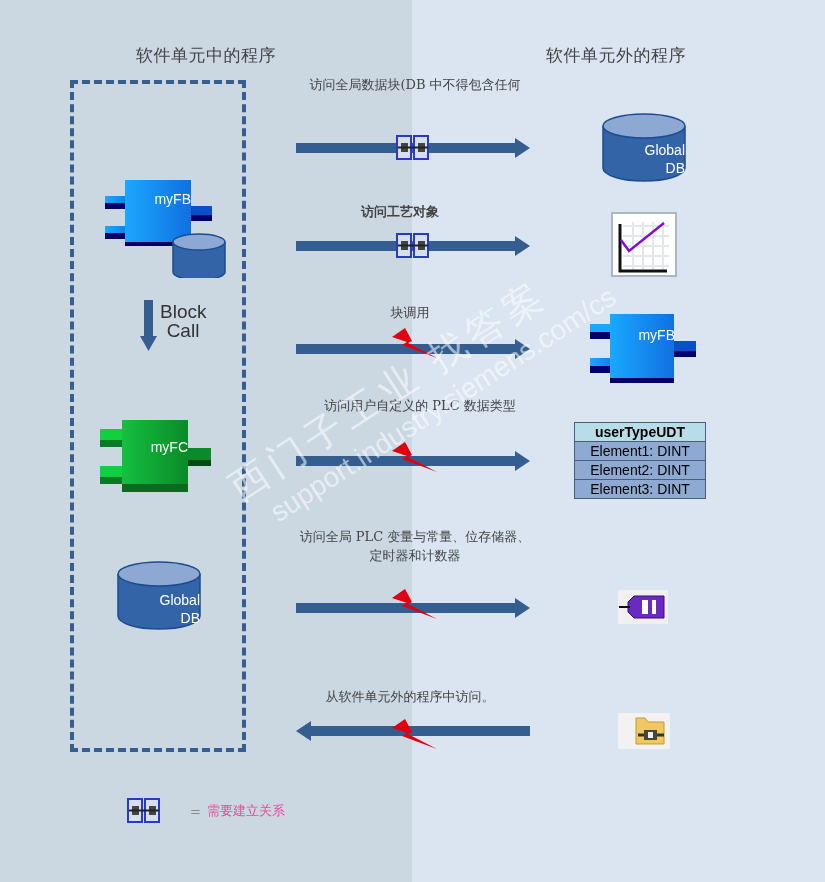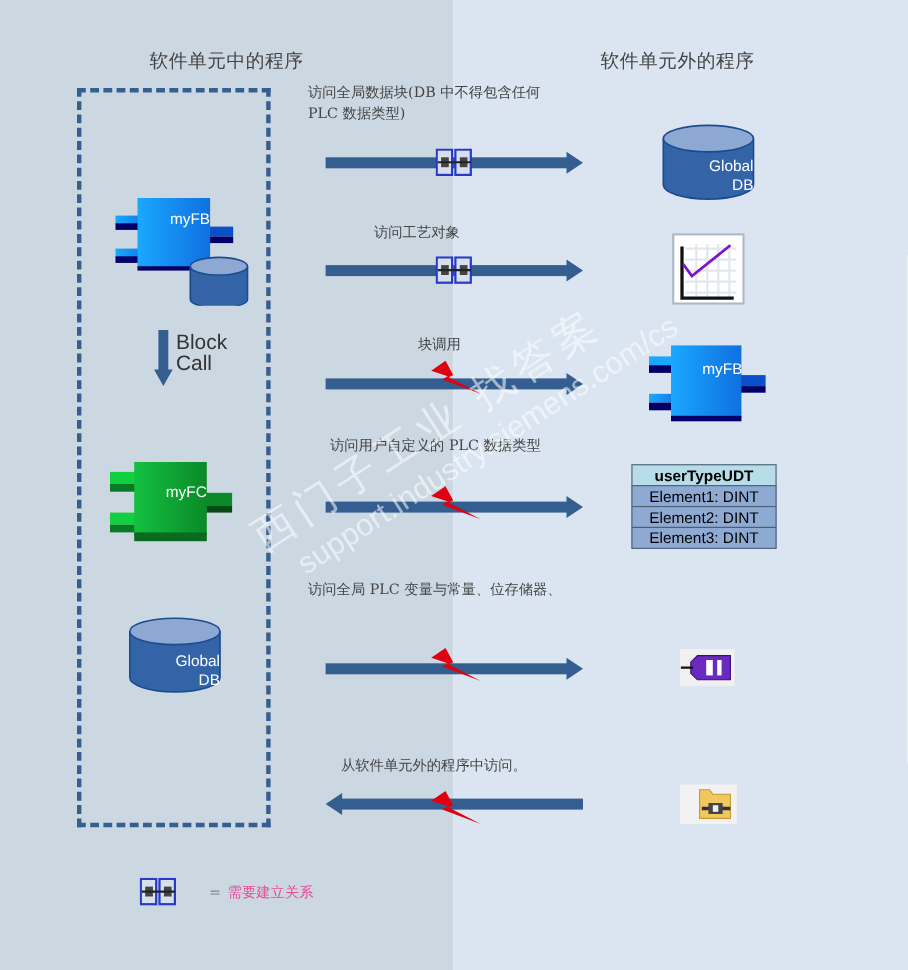--- a/index.html
+++ b/index.html
@@ -3,21 +3,21 @@
 <meta charset="utf-8">
 <style>
   html, body { margin:0; padding:0; }
   body { width:825px; height:882px; position:relative; overflow:hidden;
          font-family:"DejaVu Serif", serif; }
   .bg-left { position:absolute; left:0; top:0; width:412px; height:882px; background:#cbd8e2; }
   .bg-right { position:absolute; left:412px; top:0; width:413px; height:882px; background:#dae5f1; }
   .col-title { position:absolute; top:20px; font-size:17px; color:#444; letter-spacing:0.5px;margin-top:24px; }
   .dashed-box { position:absolute; left:70px; top:80px; width:176px; height:672px;
                 border:4px dashed #365e90; box-sizing:border-box; }
-  .label { position:absolute; font-size:13px; color:#444; line-height:19px; white-space:nowrap; }
+  .label { position:absolute; font-size:13px; color:#444; text-align:center; line-height:19px; white-space:nowrap; }
   .arrow { position:absolute; height:10px; background:#355e90; }
   .arrow.right::after { content:""; position:absolute; right:-14px; top:-5px;
       border-left:15px solid #355e90; border-top:10px solid transparent; border-bottom:10px solid transparent; }
   .arrow.left::before { content:""; position:absolute; left:-14px; top:-5px;
       border-right:15px solid #355e90; border-top:10px solid transparent; border-bottom:10px solid transparent; }
   .sans { font-family:"Liberation Sans", sans-serif; }
   .abs { position:absolute; }
   .watermark { position:absolute; left:220px; top:470px; transform:rotate(-33deg); transform-origin:left top;
       color:rgba(255,255,255,0.55); font-family:"Liberation Sans", sans-serif; pointer-events:none; white-space:nowrap; }
   .udt { position:absolute; left:574px; top:423px; width:132px; font-family:"Liberation Sans", sans-serif; font-size:14px; }
@@ -92,40 +92,39 @@
   <path d="M4 14 v42 a41 13 0 0 0 82 0 v-42" fill="#3364a8" stroke="#1c4c90" stroke-width="1.5"></path>
   <ellipse cx="45" cy="14" rx="41" ry="12" fill="#8ea8d4" stroke="#1c4c90" stroke-width="1.5"></ellipse>
 </svg>
 <div class="block-text" style="left:118px;top:591px;width:82px;">
   <div>Global</div>
   <div>DB</div>
 </div>
 
 <div class="label" style="left:280px;top:75px;width:270px;">
   <div>访问全局数据块(DB 中不得包含任何</div>
-  <div>PLC 数据类型)</div>
 </div>
 <div class="arrow right" style="left:296px;top:143px;width:220px;"></div>
 <svg class="abs" style="left:396px;top:135px" width="34" height="26">
   <rect x="1" y="1" width="14" height="23" fill="#d7e0ea" stroke="#2838c8" stroke-width="2"></rect>
   <rect x="18" y="1" width="14" height="23" fill="#d7e0ea" stroke="#2838c8" stroke-width="2"></rect>
   <rect x="5" y="8" width="7" height="9" fill="#444"></rect>
     <rect x="22" y="8" width="7" height="9" fill="#444"></rect>
   <line x1="2" y1="12.5" x2="32" y2="12.5" stroke="#222" stroke-width="2"></line>
 </svg>
 <svg class="abs" style="left:600px;top:112px" width="88" height="74">
   <path d="M3 14 v42 a41 13 0 0 0 82 0 v-42" fill="#3364a8" stroke="#1c4c90" stroke-width="1.5"></path>
   <ellipse cx="44" cy="14" rx="41" ry="12" fill="#8ea8d4" stroke="#1c4c90" stroke-width="1.5"></ellipse>
 </svg>
 <div class="block-text" style="left:603px;top:141px;width:82px;">
   <div>Global</div>
   <div>DB</div>
 </div>
 
-<div class="label" style="left:340px;top:202px;width:120px;">访问工艺对象</div>
+<div class="label" style="left:340px;top:202px;width:120px;font-weight:bold;">访问工艺对象</div>
 <div class="arrow right" style="left:296px;top:241px;width:220px;"></div>
 <svg class="abs" style="left:396px;top:233px" width="34" height="26">
   <rect x="1" y="1" width="14" height="23" fill="#d7e0ea" stroke="#2838c8" stroke-width="2"></rect>
   <rect x="18" y="1" width="14" height="23" fill="#d7e0ea" stroke="#2838c8" stroke-width="2"></rect>
   <rect x="5" y="8" width="7" height="9" fill="#444"></rect>
     <rect x="22" y="8" width="7" height="9" fill="#444"></rect>
   <line x1="2" y1="12.5" x2="32" y2="12.5" stroke="#222" stroke-width="2"></line>
 </svg>
 <svg class="abs" style="left:611px;top:212px" width="66" height="65">
   <rect x="1" y="1" width="64" height="63" fill="#fff" stroke="#a8b8c4" stroke-width="2"></rect>
@@ -168,20 +167,21 @@
 </svg>
 <div class="udt">
   <div class="hdr">userTypeUDT</div>
   <div class="row">Element1: DINT</div>
   <div class="row">Element2: DINT</div>
   <div class="row">Element3: DINT</div>
 </div>
 
 <div class="label" style="left:280px;top:527px;width:270px;">
   <div>访问全局 PLC 变量与常量、位存储器、</div>
+  <div>定时器和计数器</div>
 </div>
 <div class="arrow right" style="left:296px;top:603px;width:220px;"></div>
 <svg class="abs" style="left:390px;top:586px" width="48" height="34">
   <polygon points="2,12 15,3 22,16 18,18 47,33 12,20 17,17" fill="#e00010"></polygon>
 </svg>
 <svg class="abs" style="left:618px;top:590px" width="50" height="34">
   <rect x="0" y="0" width="50" height="34" fill="#f0f0f0"></rect>
   <polygon points="16,6 46,6 46,28 16,28 10,22 10,12" fill="#6a2ac0" stroke="#3a0a80" stroke-width="1"></polygon>
   <line x1="1" y1="17" x2="12" y2="17" stroke="#111" stroke-width="2"></line>
   <rect x="24" y="10" width="6" height="14" fill="#fff"></rect>

